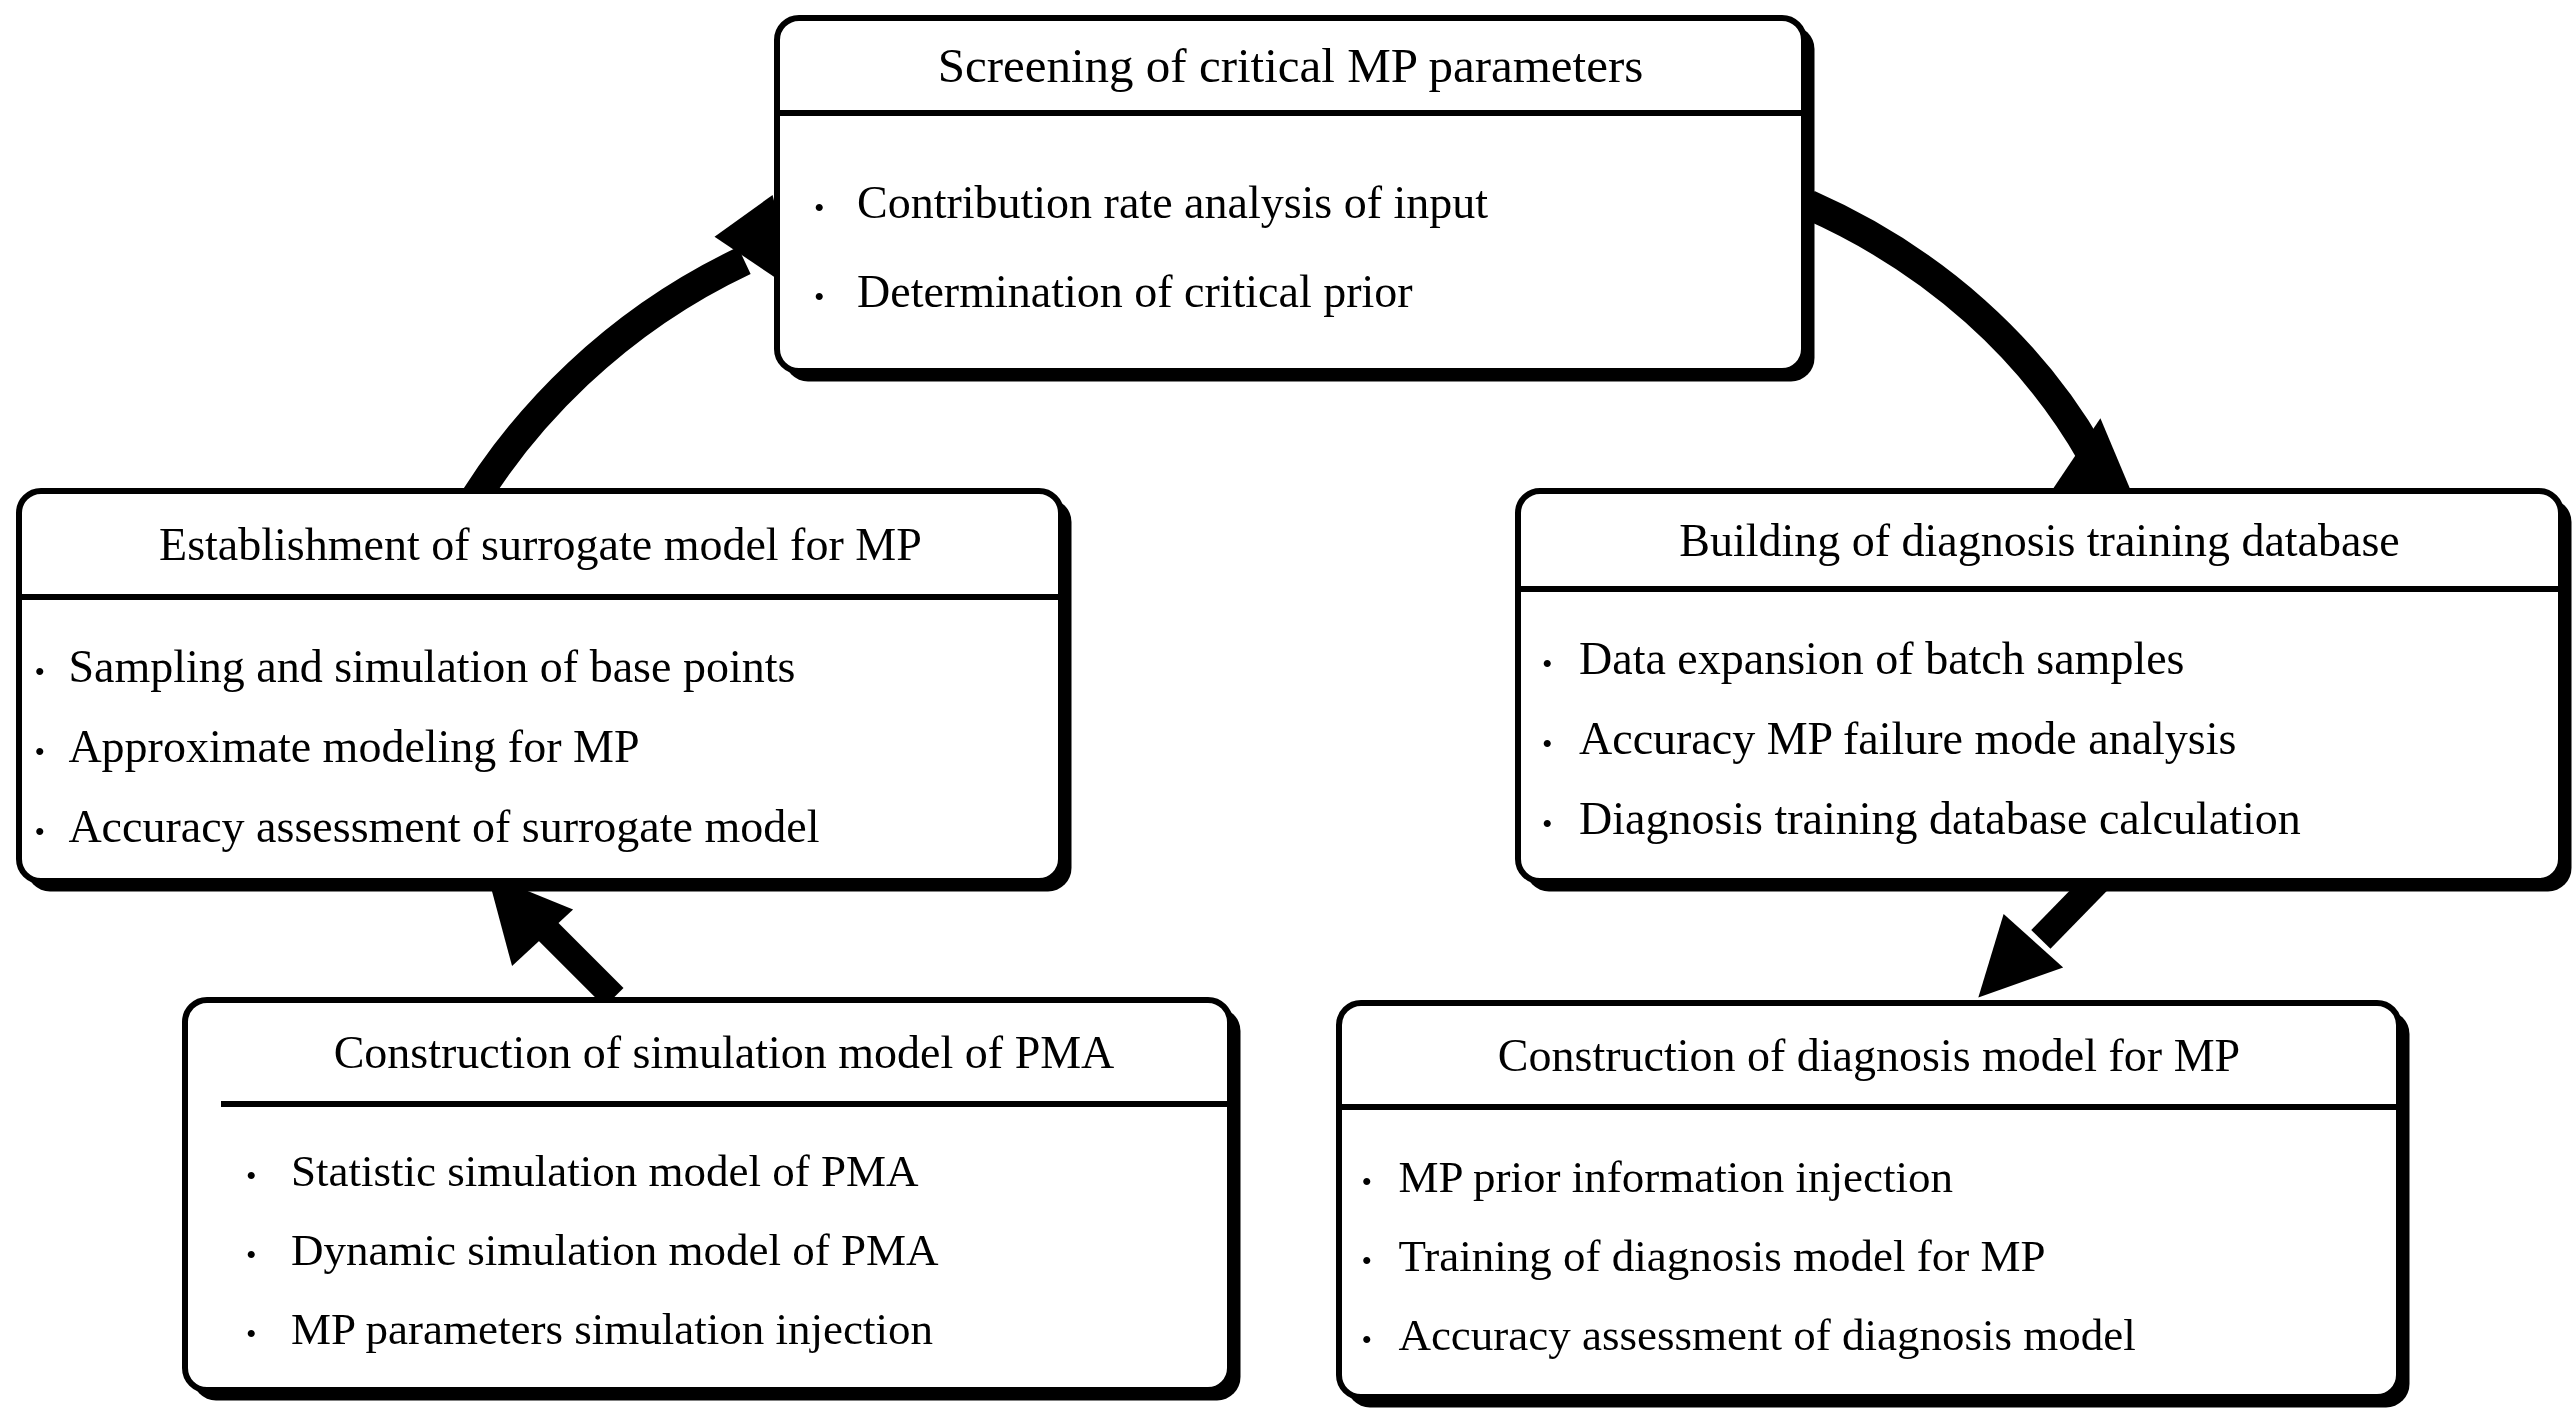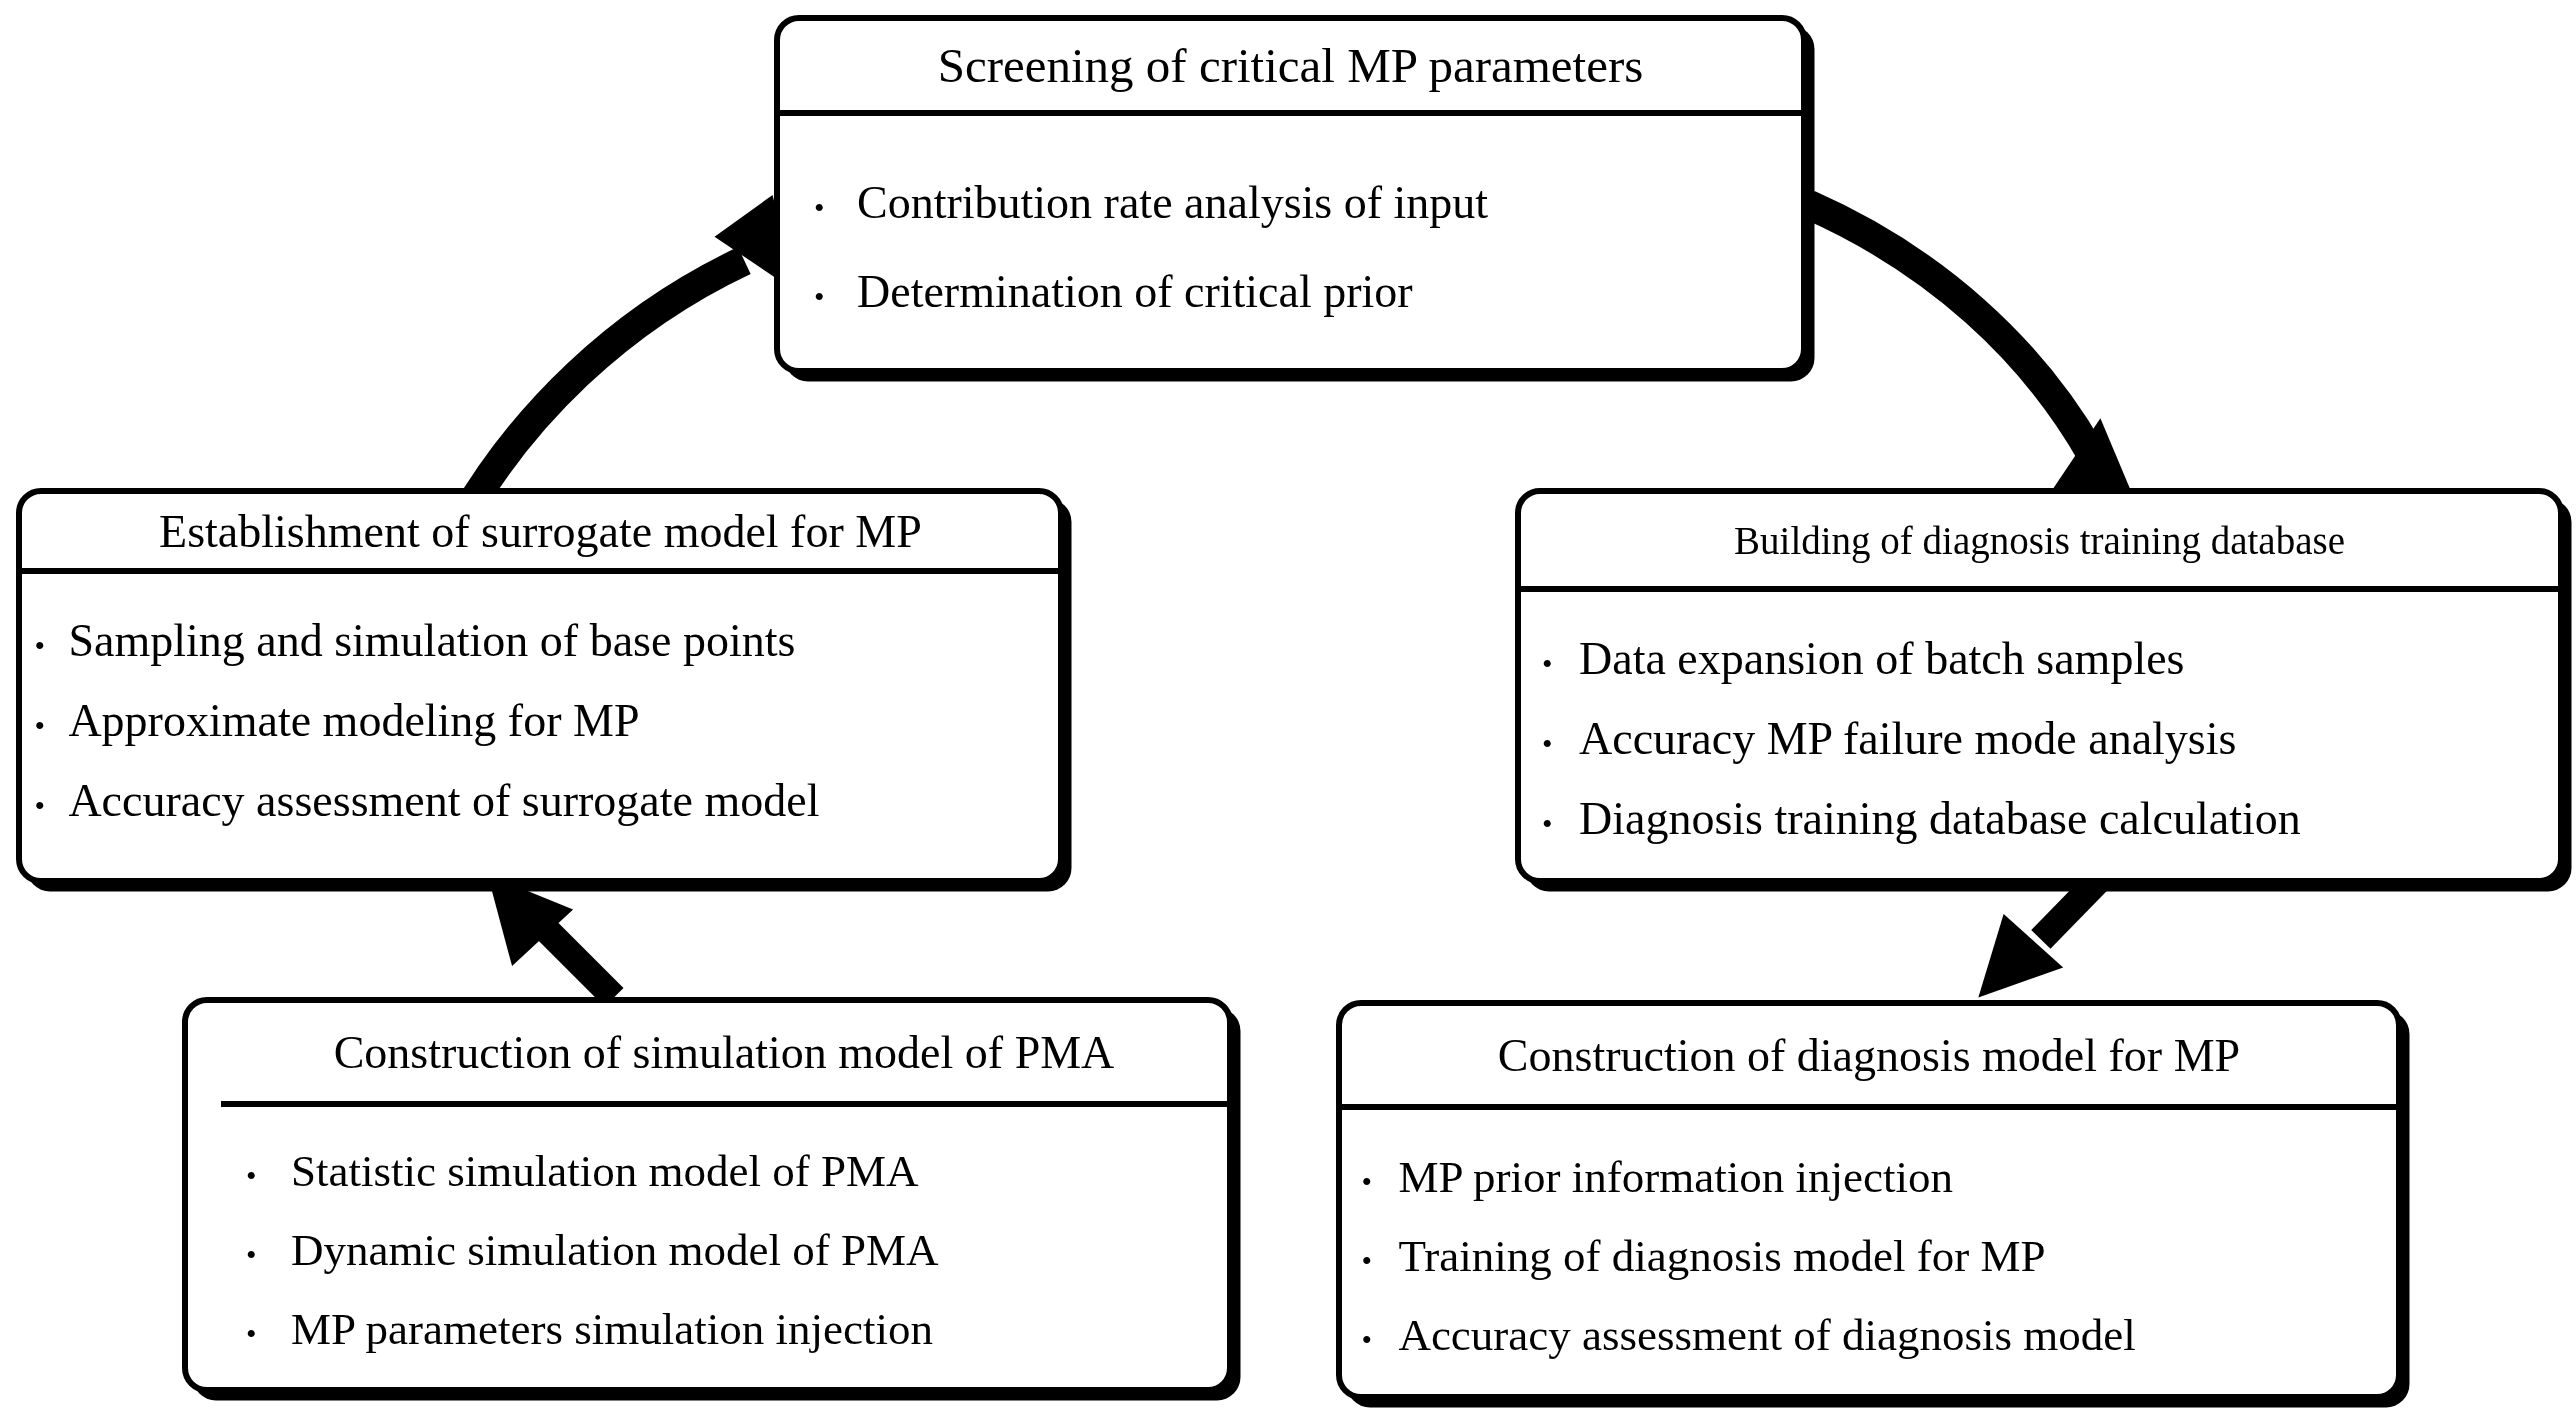--- a/index.html
+++ b/index.html
@@ -52,27 +52,27 @@
   .bullet-text{display:inline-block;font-family:Liberation Serif, serif;}
 
   
   #box-screening{left:774px;top:15px;width:1033px;height:359px;}
   #box-screening .box-title{height:95px;font-size:49px;}
   #box-screening .box-body{height:252px;padding:10.4px 0 0 34px;gap:36px;}
   #box-screening .bullet-row{font-size:46px;}
   #box-screening .bullet-dot{width:43px;}
 
   #box-surrogate{left:16.4px;top:488px;width:1048px;height:396px;}
-  #box-surrogate .box-title{height:80px;font-size:46px;}
+  #box-surrogate .box-title{height:106px;font-size:46px;}
   #box-surrogate .box-body{height:286px;padding:6px 0 0 12px;gap:27px;}
   #box-surrogate .bullet-row{font-size:46px;}
   #box-surrogate .bullet-dot{width:34px;}
 
   #box-database{left:1515px;top:488px;width:1049px;height:396px;}
-  #box-database .box-title{height:98px;font-size:39px;}
+  #box-database .box-title{height:98px;font-size:46px;}
   #box-database .box-body{height:286px;padding:6px 0 0 21px;gap:27px;}
   #box-database .bullet-row{font-size:46px;}
   #box-database .bullet-dot{width:37px;}
 
   #box-simulation{left:182px;top:997px;width:1051px;height:396px;padding-left:33px;}
   #box-simulation .box-title{height:104px;font-size:46px;}
   #box-simulation .box-body{height:280px;padding:6px 0 0 25px;gap:27px;}
   #box-simulation .bullet-row{font-size:45px;}
   #box-simulation .bullet-dot{width:45px;}
 

